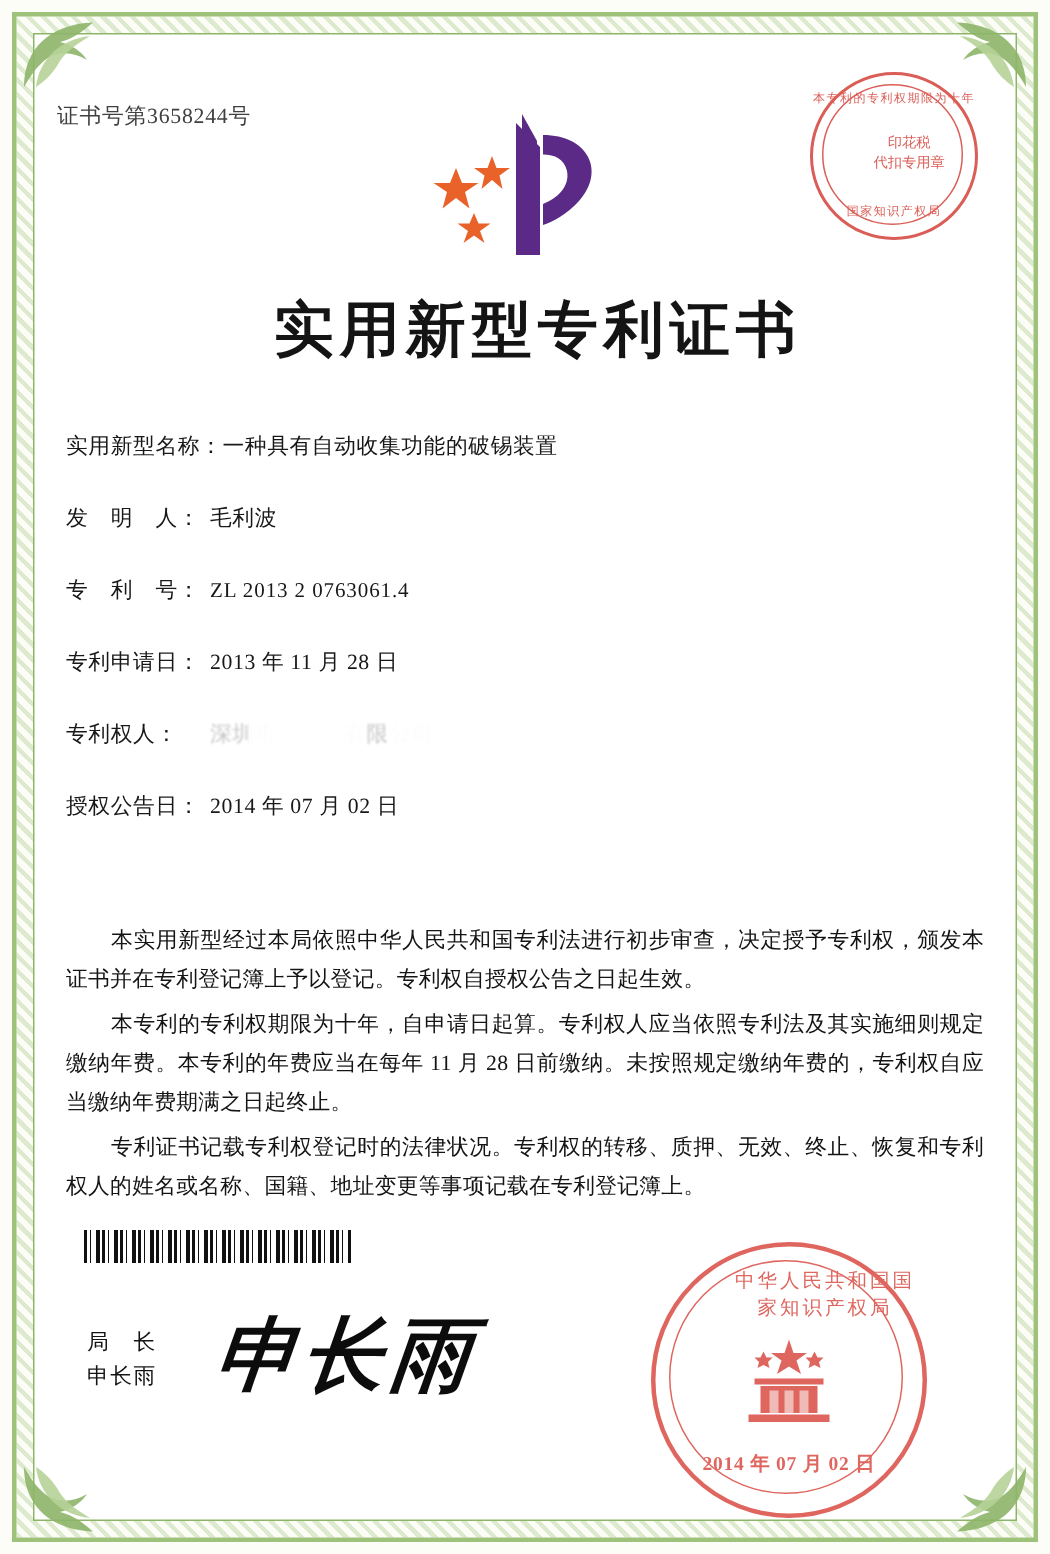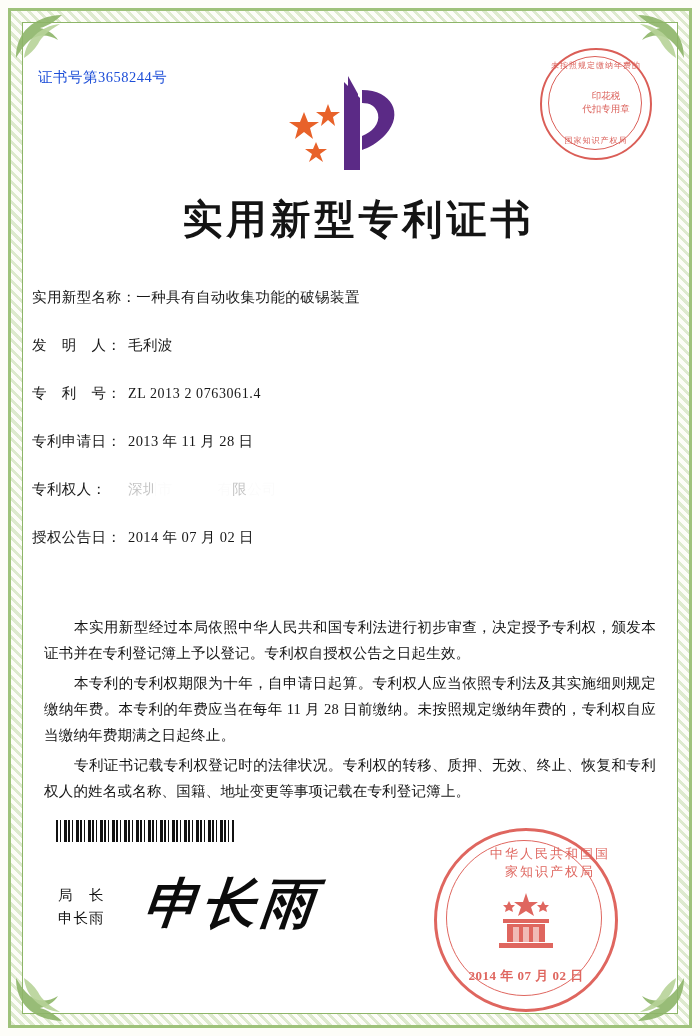--- a/index.html
+++ b/index.html
@@ -56,21 +56,21 @@
     position: absolute;
     left: 22px; top: 22px;
     width: 656px; height: 992px;
   }
 
   .cert-no {
     position: absolute;
     left: 16px;
     top: 46px;
     font-size: 14.5px;
-    color: #1d4ed8;
+    color: #404040;
     letter-spacing: 0.5px;
     white-space: nowrap;
   }
 
   
   .logo {
     position: absolute;
     left: 252px;
     top: 48px;
     width: 150px;
@@ -101,21 +101,21 @@
     font-size: 40px;
     font-weight: bold;
     letter-spacing: 4px;
     color: #141414;
     font-family: "Liberation Serif", "DejaVu Serif", serif;
   }
 
   
   .fields {
     position: absolute;
-    left: 10px;
+    left: 22px;
     top: 266px;
     width: 612px;
   }
   .field-row {
     position: relative;
     font-size: 14.5px;
     color: #181818;
     margin-bottom: 29px;
     white-space: nowrap;
     letter-spacing: 0.4px;
@@ -404,21 +404,21 @@
 
     <div class="sig-block">
       <div>局　长</div>
       <div>申长雨</div>
     </div>
 
     <div class="signature">申长雨</div>
 
     <div class="seal-top">
       <div class="ring"></div>
-      <div class="arc-top">未按照规定缴纳年费的</div>
+      <div class="arc-top">本专利的专利权期限为十年</div>
       <div class="mid">
         <div>印花税</div>
         <div>代扣专用章</div>
       </div>
       <div class="arc-bottom">国家知识产权局</div>
     </div>
 
     <div class="seal-main">
       <div class="inner-ring"></div>
       <div class="seal-arc">中华人民共和国国家知识产权局</div>

